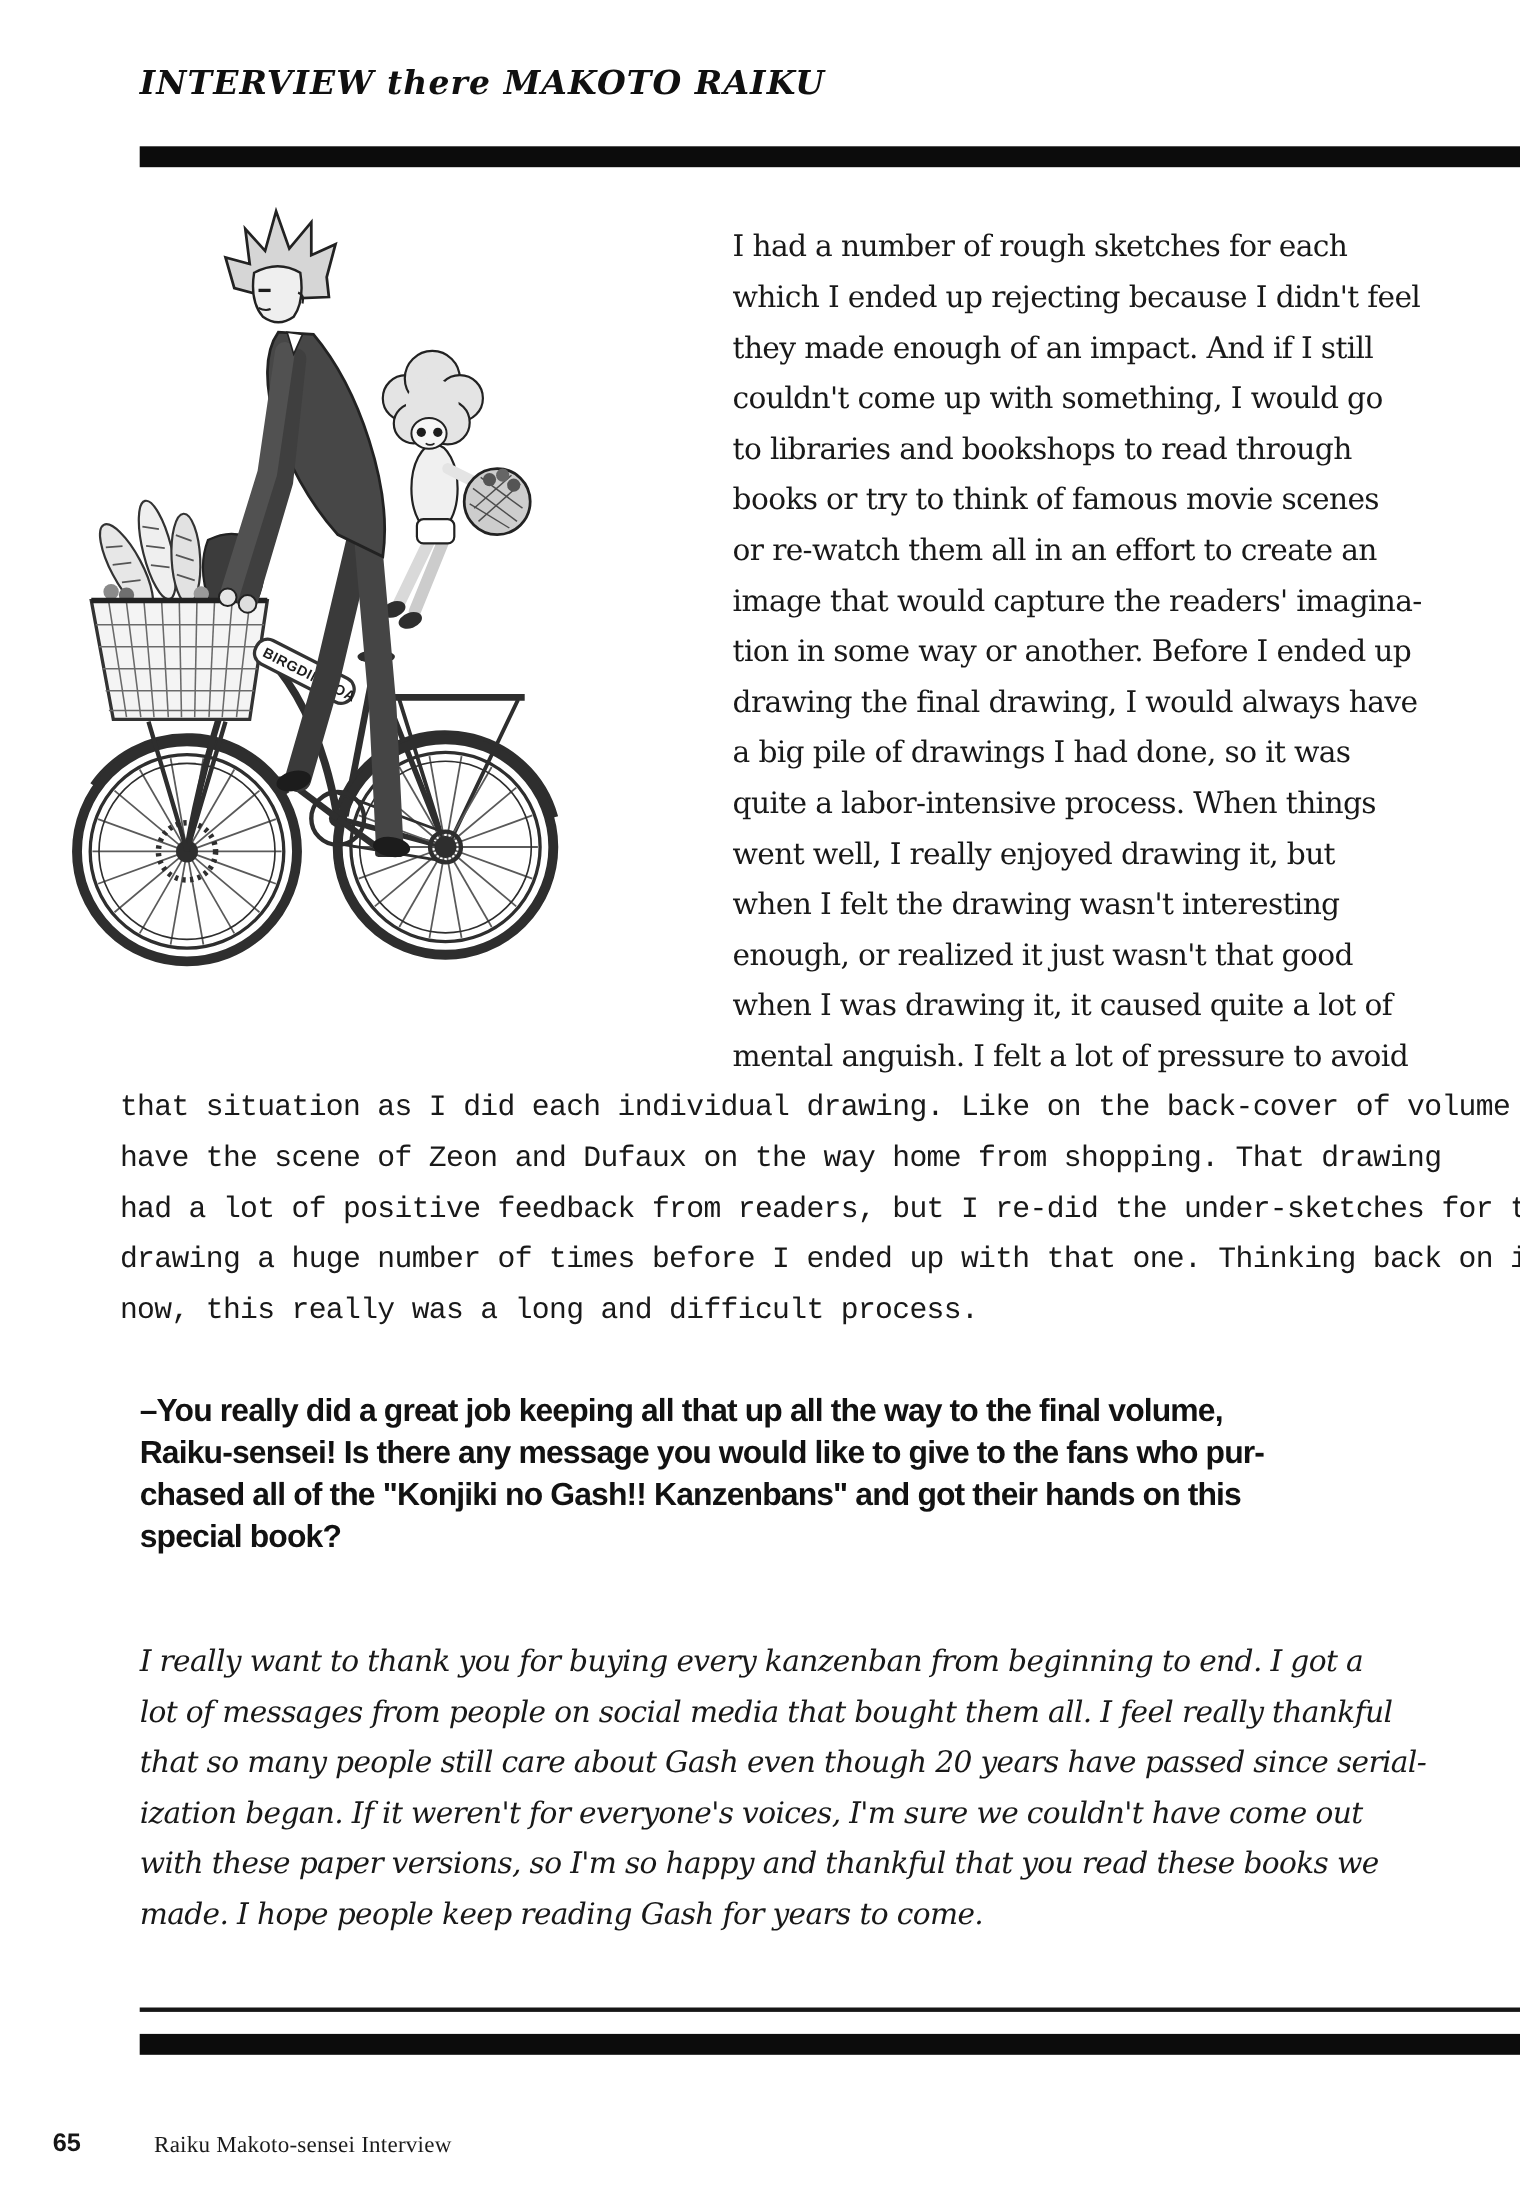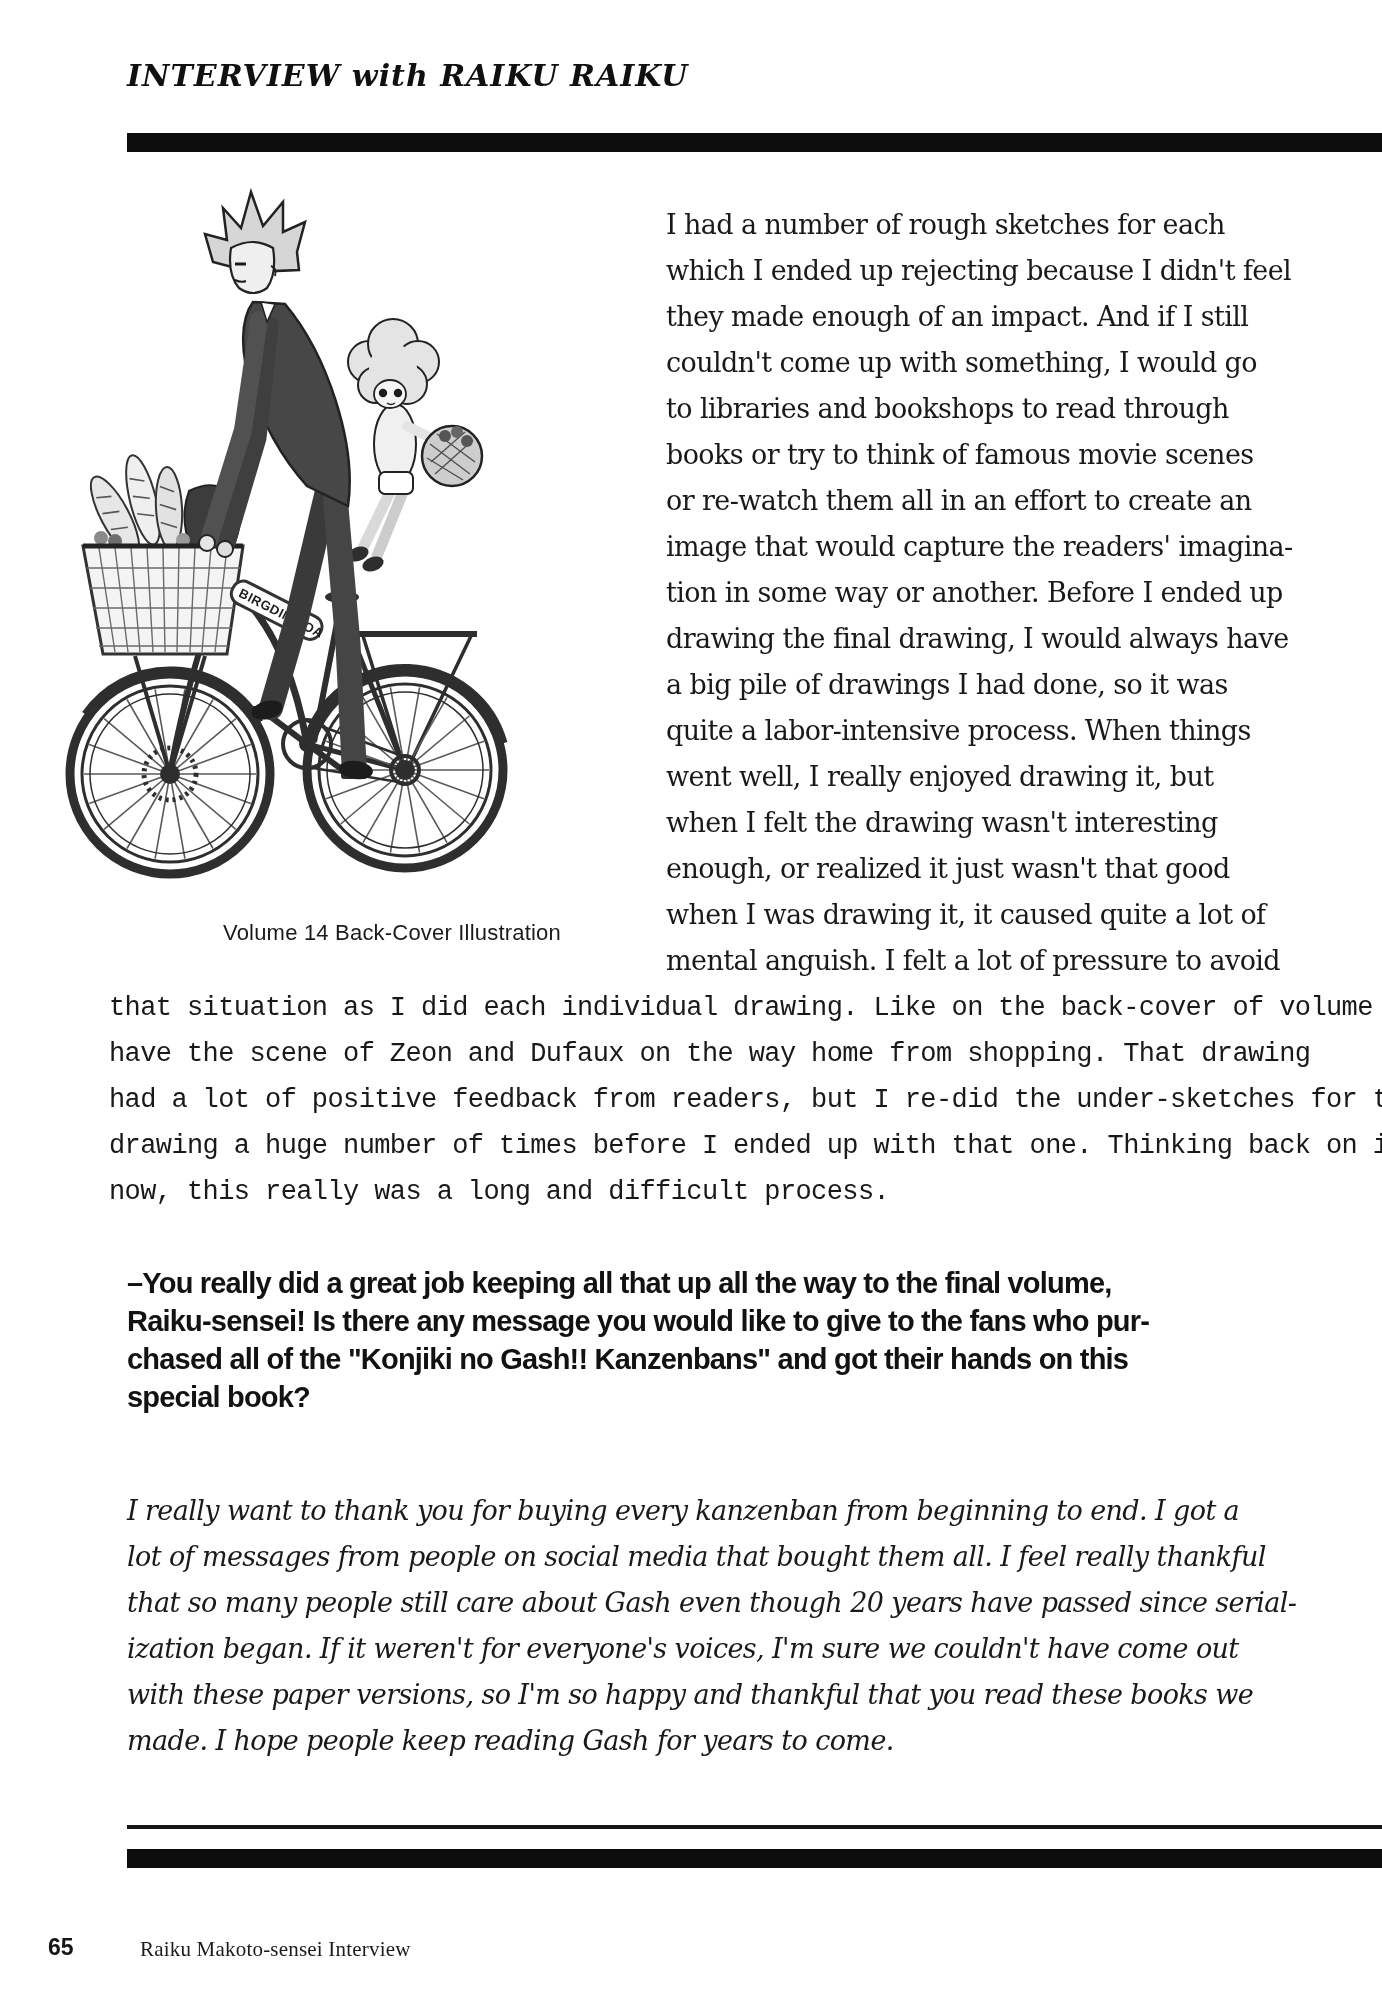--- a/index.html
+++ b/index.html
@@ -39,21 +39,21 @@
   .mesh line{stroke:#6a6a6a;stroke-width:1.4;}
   .hatch line{stroke:#4c4c4c;stroke-width:1.3;}
   .frame-label-text{font-family:"Liberation Sans",sans-serif;font-weight:700;font-size:13px;
                     letter-spacing:0.5px;fill:#1d1d1d;}
 </style>
 </head>
 <body>
 
 <div class="page">
 
-  <div class="heading">INTERVIEW with RAIKU RAIKU</div>
+  <div class="heading">INTERVIEW there MAKOTO RAIKU</div>
   <div class="rule-thick-top"></div>
 
   <svg class="illu" viewBox="0 0 490 722">
 
     <g>
       <path class="ln" d="M295 448 L422 448" stroke-width="6"></path>
       <path class="ln" d="M308 450 L350 584 M416 450 L352 584" stroke-width="3.5"></path>
     </g>
 
     <path class="ln" d="M253 549 A103 103 0 0 1 449 557" stroke-width="7"></path>
@@ -241,21 +241,20 @@
       <g>
         <polygon points="196,86 158,76 150,48 172,54 168,22 186,42 196,6 208,40 228,16 228,46 250,36 242,66 244,84" fill="#d6d6d6" stroke="#222" stroke-width="2.5"></polygon>
         <path d="M176 62 Q172 88 184 102 Q198 112 212 102 Q222 88 218 62 Q198 50 176 62 Z" fill="#efefef" stroke="#222" stroke-width="2.2"></path>
         <line x1="180" y1="78" x2="191" y2="78" stroke="#1c1c1c" stroke-width="3"></line>
         <path d="M180 94 q6 3 11 1" stroke="#222" stroke-width="2" fill="none"></path>
         <path d="M216 80 q6 2 4 10" stroke="#222" stroke-width="2" fill="none"></path>
       </g>
     </g>
   </svg>
 
-  <div class="caption">Volume 14 Back-Cover Illustration</div>
 
   <div class="serif-block col-block">I had a number of rough sketches for each
 which I ended up rejecting because I didn't feel
 they made enough of an impact. And if I still
 couldn't come up with something, I would go
 to libraries and bookshops to read through
 books or try to think of famous movie scenes
 or re-watch them all in an effort to create an
 image that would capture the readers' imagina-
 tion in some way or another. Before I ended up

